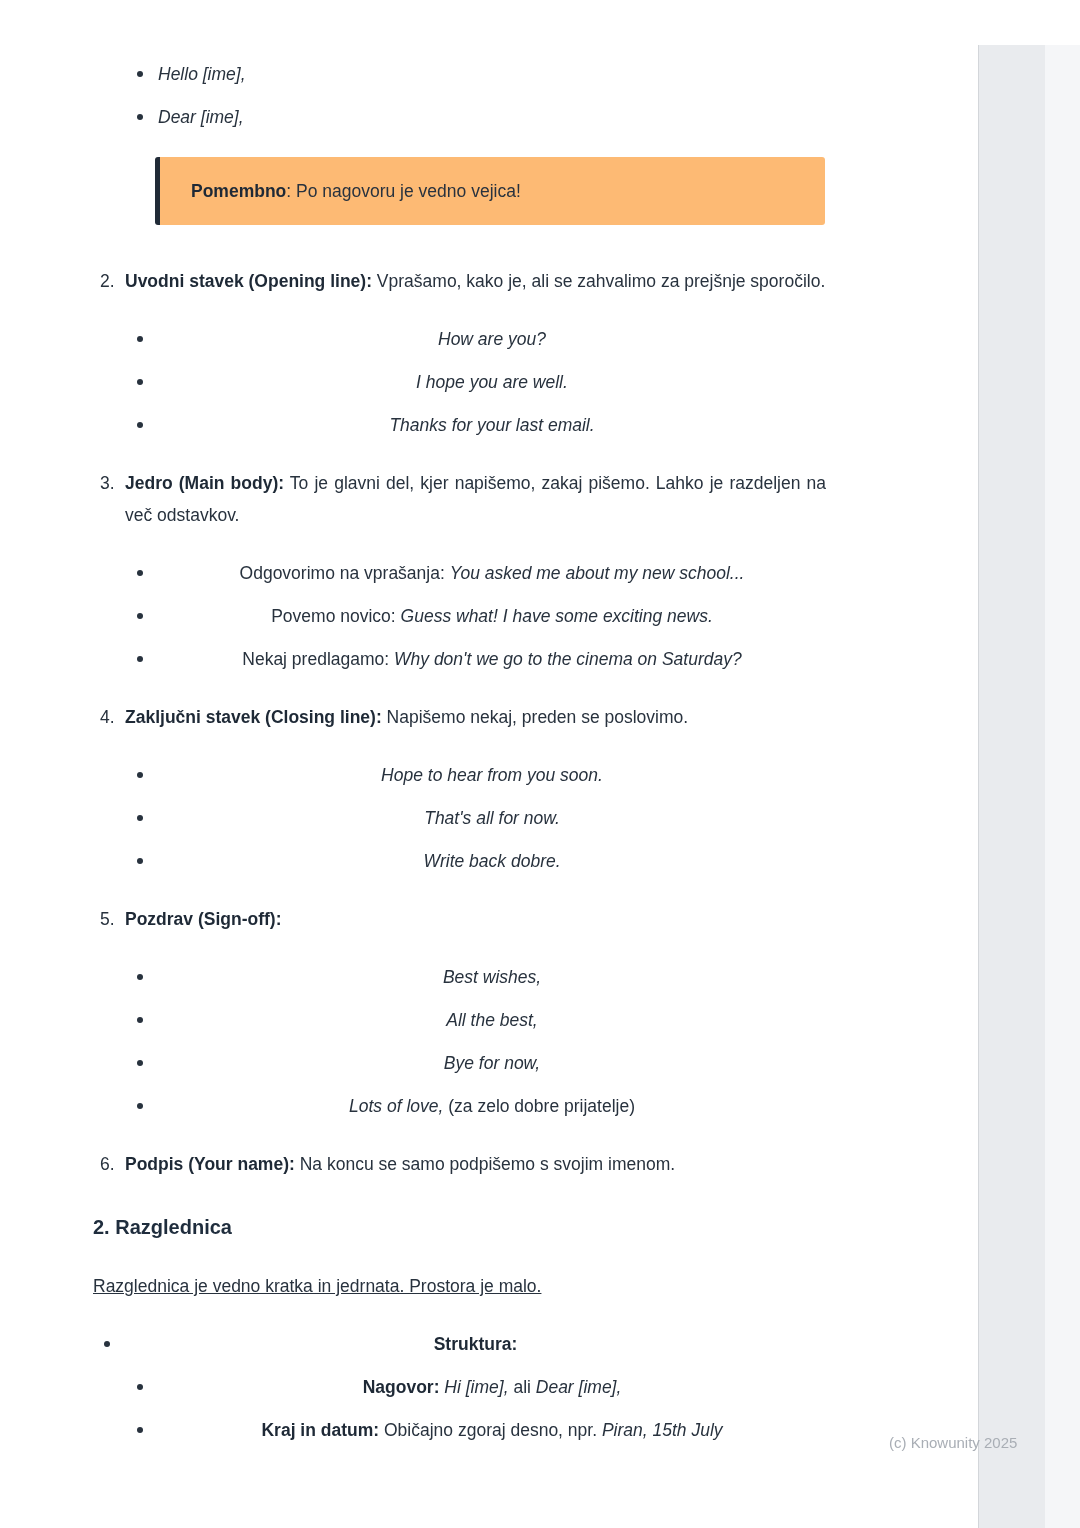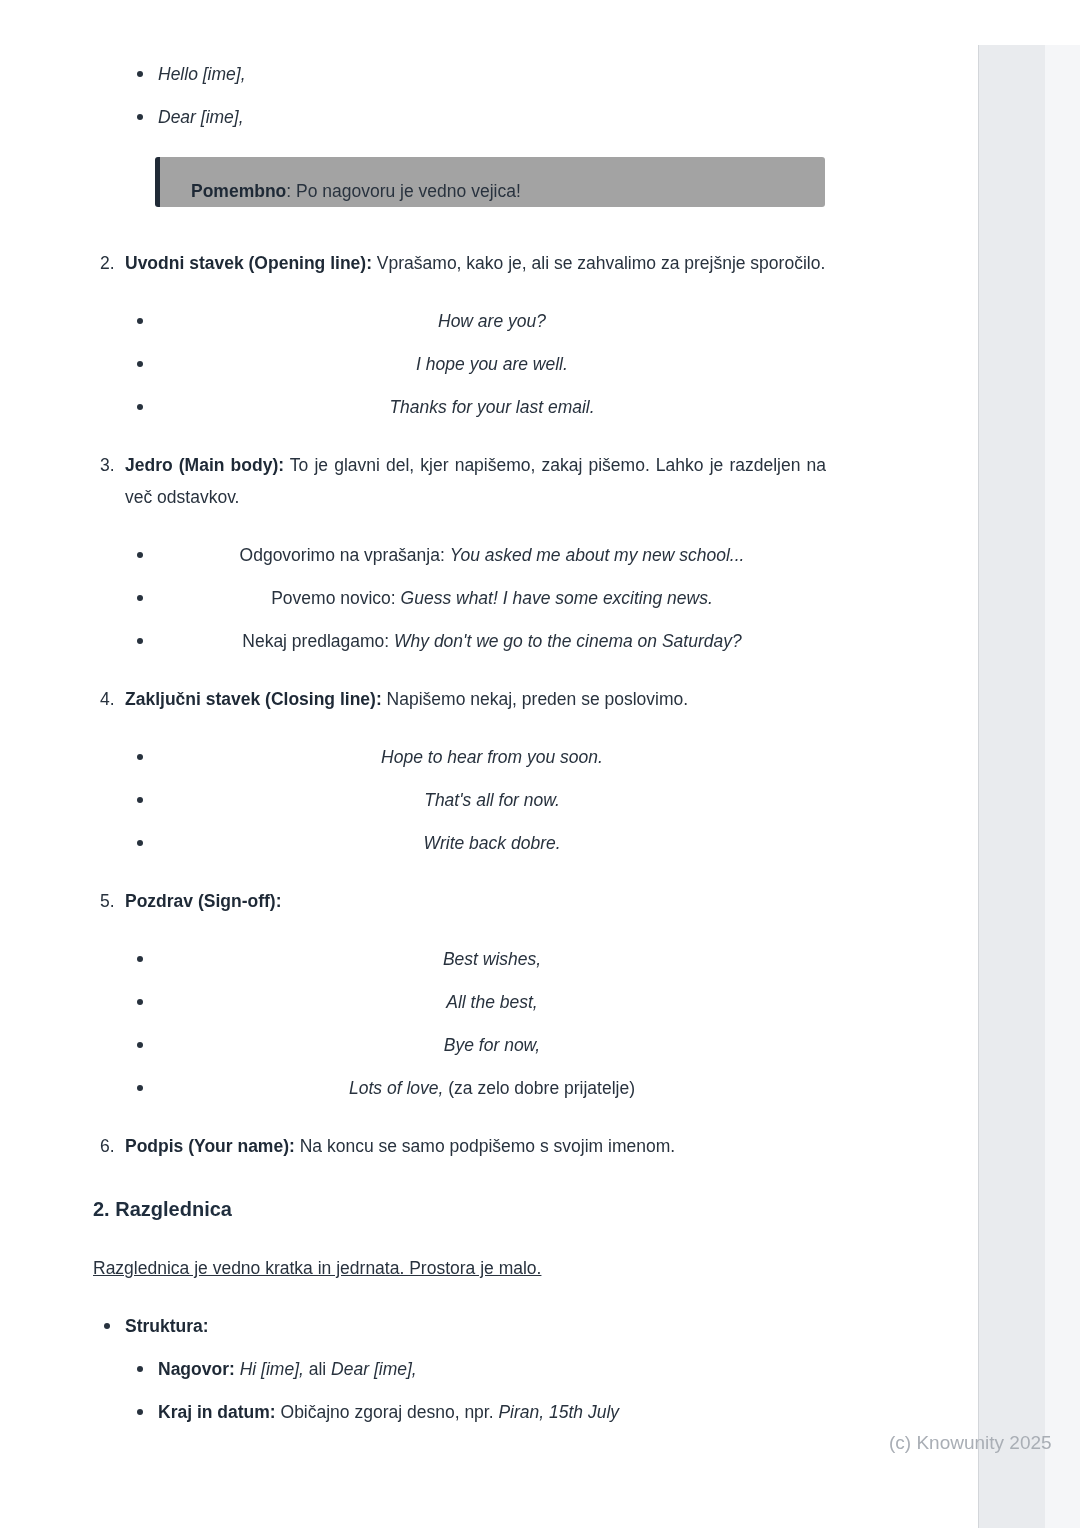--- a/index.html
+++ b/index.html
@@ -27,43 +27,43 @@
     content:"";position:absolute;left:0;top:13px;width:6px;height:6px;
     border-radius:50%;background:#28323e;
   }
   ul.tb{margin:0 0 0 44px;}
   ul.tb > li{position:relative;padding-left:21px;margin:0 0 11px 0;font-style:italic;}
   ul.tb > li::before{content:"";position:absolute;left:0;top:13px;width:6px;height:6px;border-radius:50%;background:#28323e;}
 
   
   .callout{
     margin:24px 0 40px 62px;width:670px;box-sizing:border-box;
-    background:#a3a3a3;border-left:5px solid #212b37;border-radius:3px;
-    padding:18px 24px 0 31px;
+    background:#fdba74;border-left:5px solid #212b37;border-radius:3px;
+    padding:18px 24px 18px 31px;
   }
   .callout p{margin:0;}
 
   
   .ni{position:relative;padding-left:32px;margin:26px 0;}
   .ni .num{position:absolute;left:7px;top:0;}
   .ni p{margin:0;text-align:justify;}
 
   
   h2{font-size:20px;line-height:34px;font-weight:700;color:#1f2d3d;margin:30px 0 26px 0;}
   .intro{margin:26px 0;text-decoration:underline;}
-  ul.s1{margin:24px 0 0 11px;}
+  ul.s1{margin:24px 0 0 11px;text-align:center;}
   ul.s2{margin:10px 0 0 12px;}
 
   
   .scroll-track{position:absolute;left:1045px;top:45px;width:35px;height:1483px;background:#f5f6f8;}
   .scroll-thumb{position:absolute;left:978px;top:45px;width:67px;height:1483px;background:#e9ebee;border-left:1px solid #d3d6da;box-sizing:border-box;}
 
   .footer{
     position:absolute;left:889px;top:1434px;z-index:3;
-    font-size:19px;line-height:18px;color:#a9aeb5;
+    font-size:15px;line-height:18px;color:#a9aeb5;
   }
 </style>
 </head>
 <body>
 
 <div class="page">
   <div class="content">
 
     <ul class="tb">
       <li><span>Hello [ime],</span></li>

